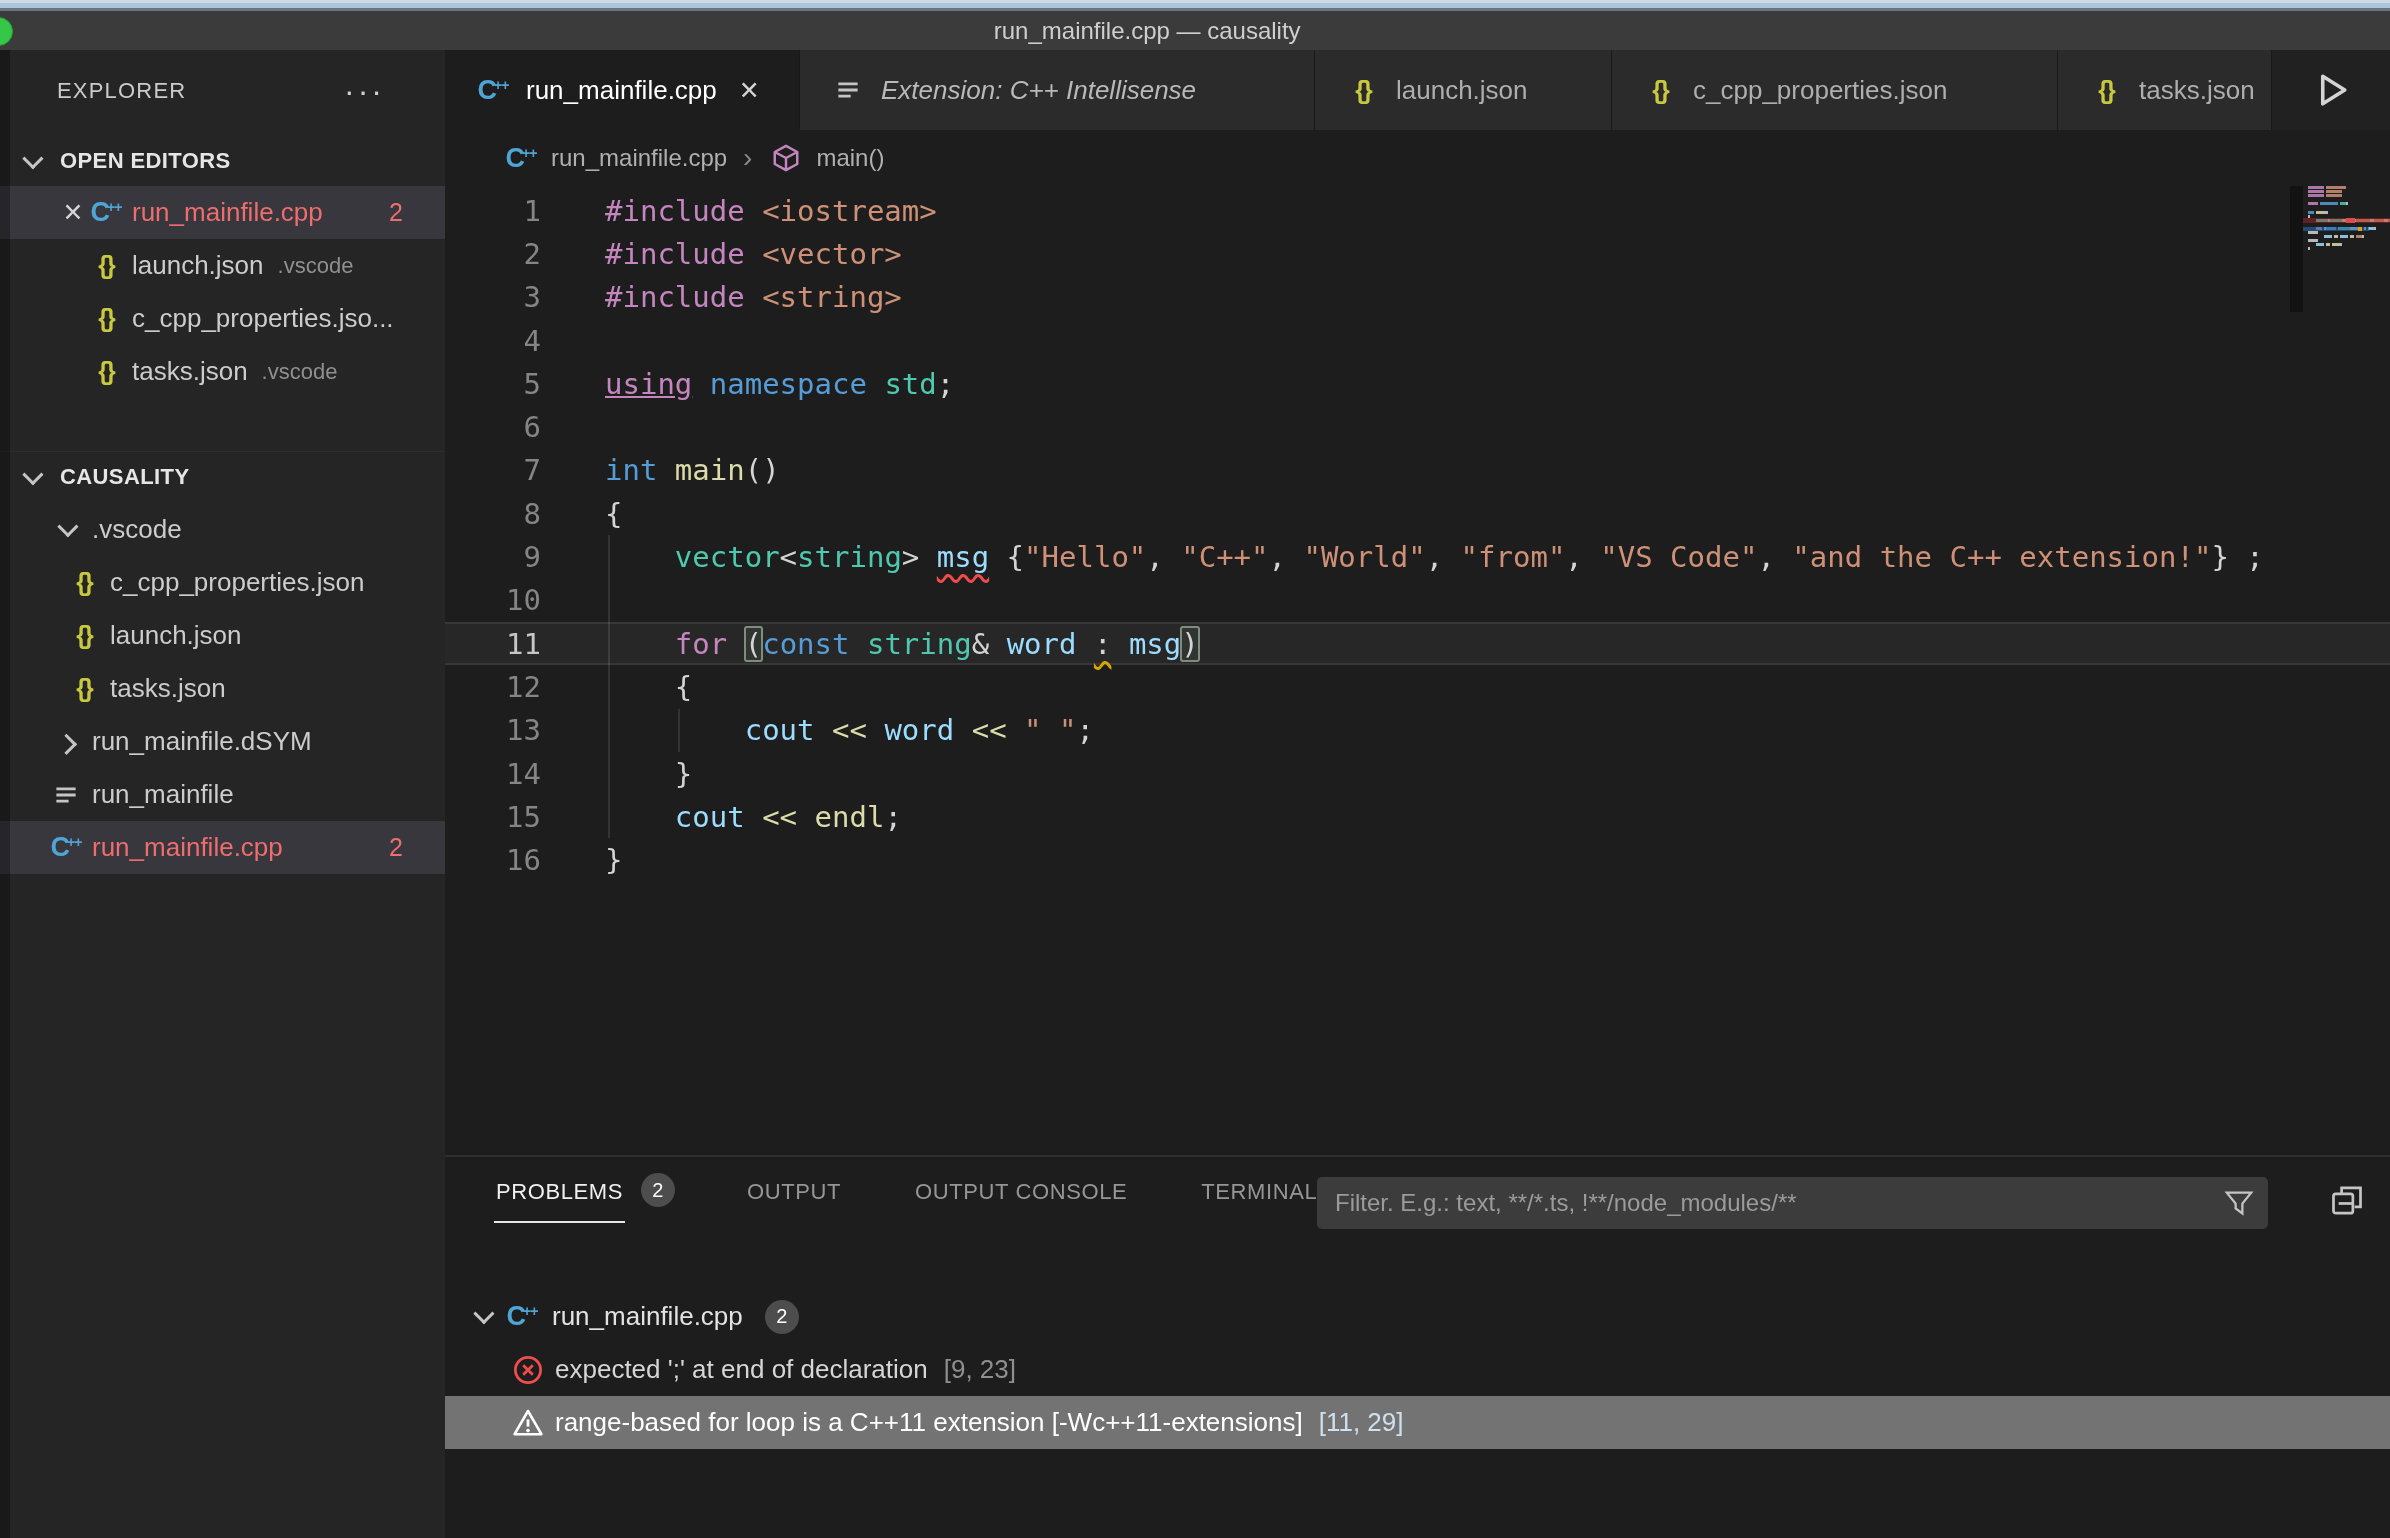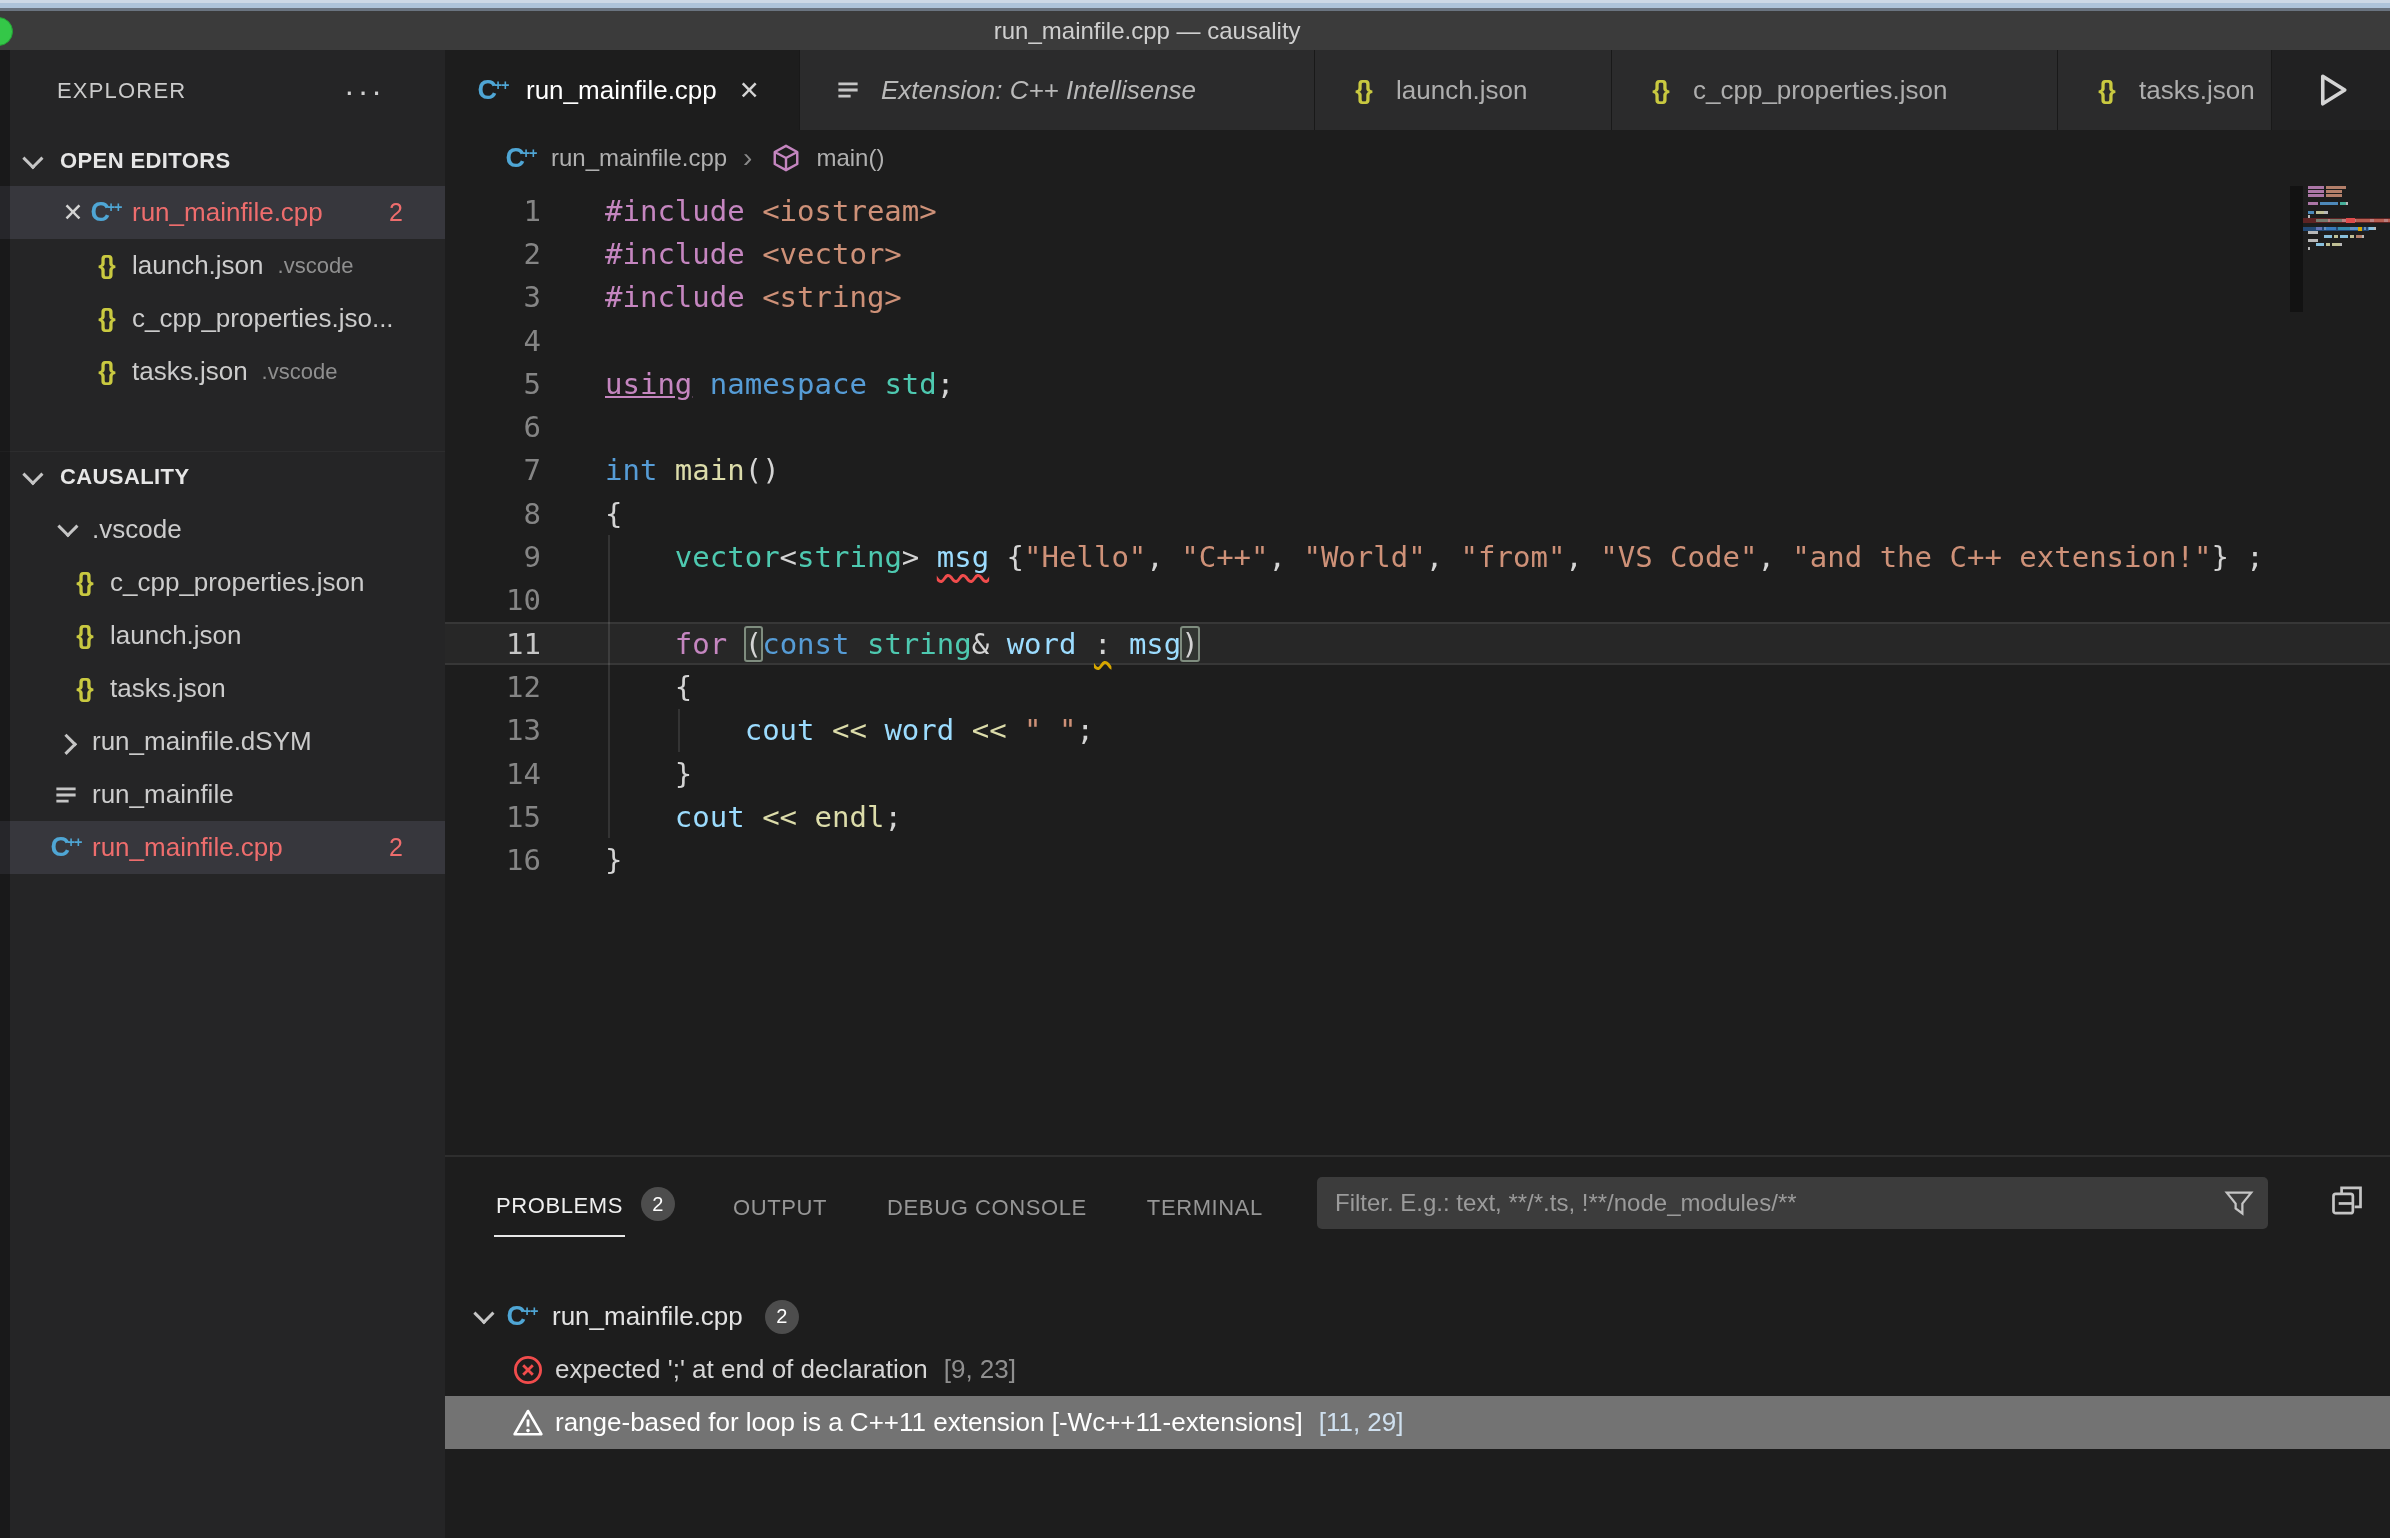--- a/index.html
+++ b/index.html
@@ -91,21 +91,21 @@
 
   
   #minimap-shadow{position:absolute;left:1845px;top:0;width:13px;height:126px;background:rgba(0,0,0,.35);}
   #minimap{position:absolute;left:1858px;top:0;width:87px;height:260px;padding-left:5px;box-sizing:border-box;}
   .mini-line{height:3px;margin-bottom:1.1px;white-space:nowrap;overflow:hidden;opacity:.85;}
   .mini-tok{display:inline-block;height:3px;vertical-align:top;}
   .mini-overlay{position:absolute;}
 
   
   #panel{left:0;top:1105px;width:1945px;height:383px;background:#1d1d1d;border-top:2px solid #2e2e2e;box-sizing:border-box;}
-  #panel-tabs{position:absolute;left:49px;top:0;height:80px;display:flex;align-items:flex-end;gap:56px;}
+  #panel-tabs{position:absolute;left:49px;top:0;height:80px;display:flex;align-items:flex-start;gap:70px;}
   .ptab{display:flex;align-items:center;font-size:22px;letter-spacing:.6px;color:#969696;}
   .ptab .ptab-label{padding:22px 2px 16px 2px;}
   .ptab.active .ptab-label{color:#f0f0f0;border-bottom:2px solid #e7e7e7;}
   .pill{margin-left:16px;min-width:34px;height:34px;border-radius:17px;background:#4d4d4d;color:#fff;
     font-size:20px;display:flex;align-items:center;justify-content:center;padding:0 4px;box-sizing:border-box;}
   #panel-filter{position:absolute;left:872px;top:20px;width:951px;height:52px;background:#3c3c3c;border-radius:5px;}
   #panel-filter input{position:absolute;left:0;top:0;width:100%;height:100%;background:transparent;border:none;outline:none;
     color:#ddd;font-size:24px;padding:0 60px 0 18px;box-sizing:border-box;font-family:"Liberation Sans",sans-serif;}
   #panel-filter input::placeholder{color:#9b9b9b;}
   #filter-funnel{position:absolute;right:14px;top:11px;}
@@ -354,21 +354,21 @@
   <div id="panel" class="abs">
     <div id="panel-tabs">
         <div class="ptab active">
           <span class="ptab-label">PROBLEMS</span>
           <span class="pill">2</span>
         </div>
         <div class="ptab">
           <span class="ptab-label">OUTPUT</span>
         </div>
         <div class="ptab">
-          <span class="ptab-label">DEBUG CONSOLE</span>
+          <span class="ptab-label">OUTPUT CONSOLE</span>
         </div>
         <div class="ptab">
           <span class="ptab-label">TERMINAL</span>
         </div>
       </div>
     <div id="panel-filter">
       <input type="text" value="" placeholder="Filter. E.g.: text, **/*.ts, !**/node_modules/**" style="">
       <span id="filter-funnel">
         <svg class="ic" width="30" height="30" viewBox="0 0 16 16">
             <path d="M1.5 2.5 H14.5 L9.8 8.3 V13.6 L6.2 10.9 V8.3 Z" fill="none" stroke="#c5c5c5" stroke-width="1.2"></path>

